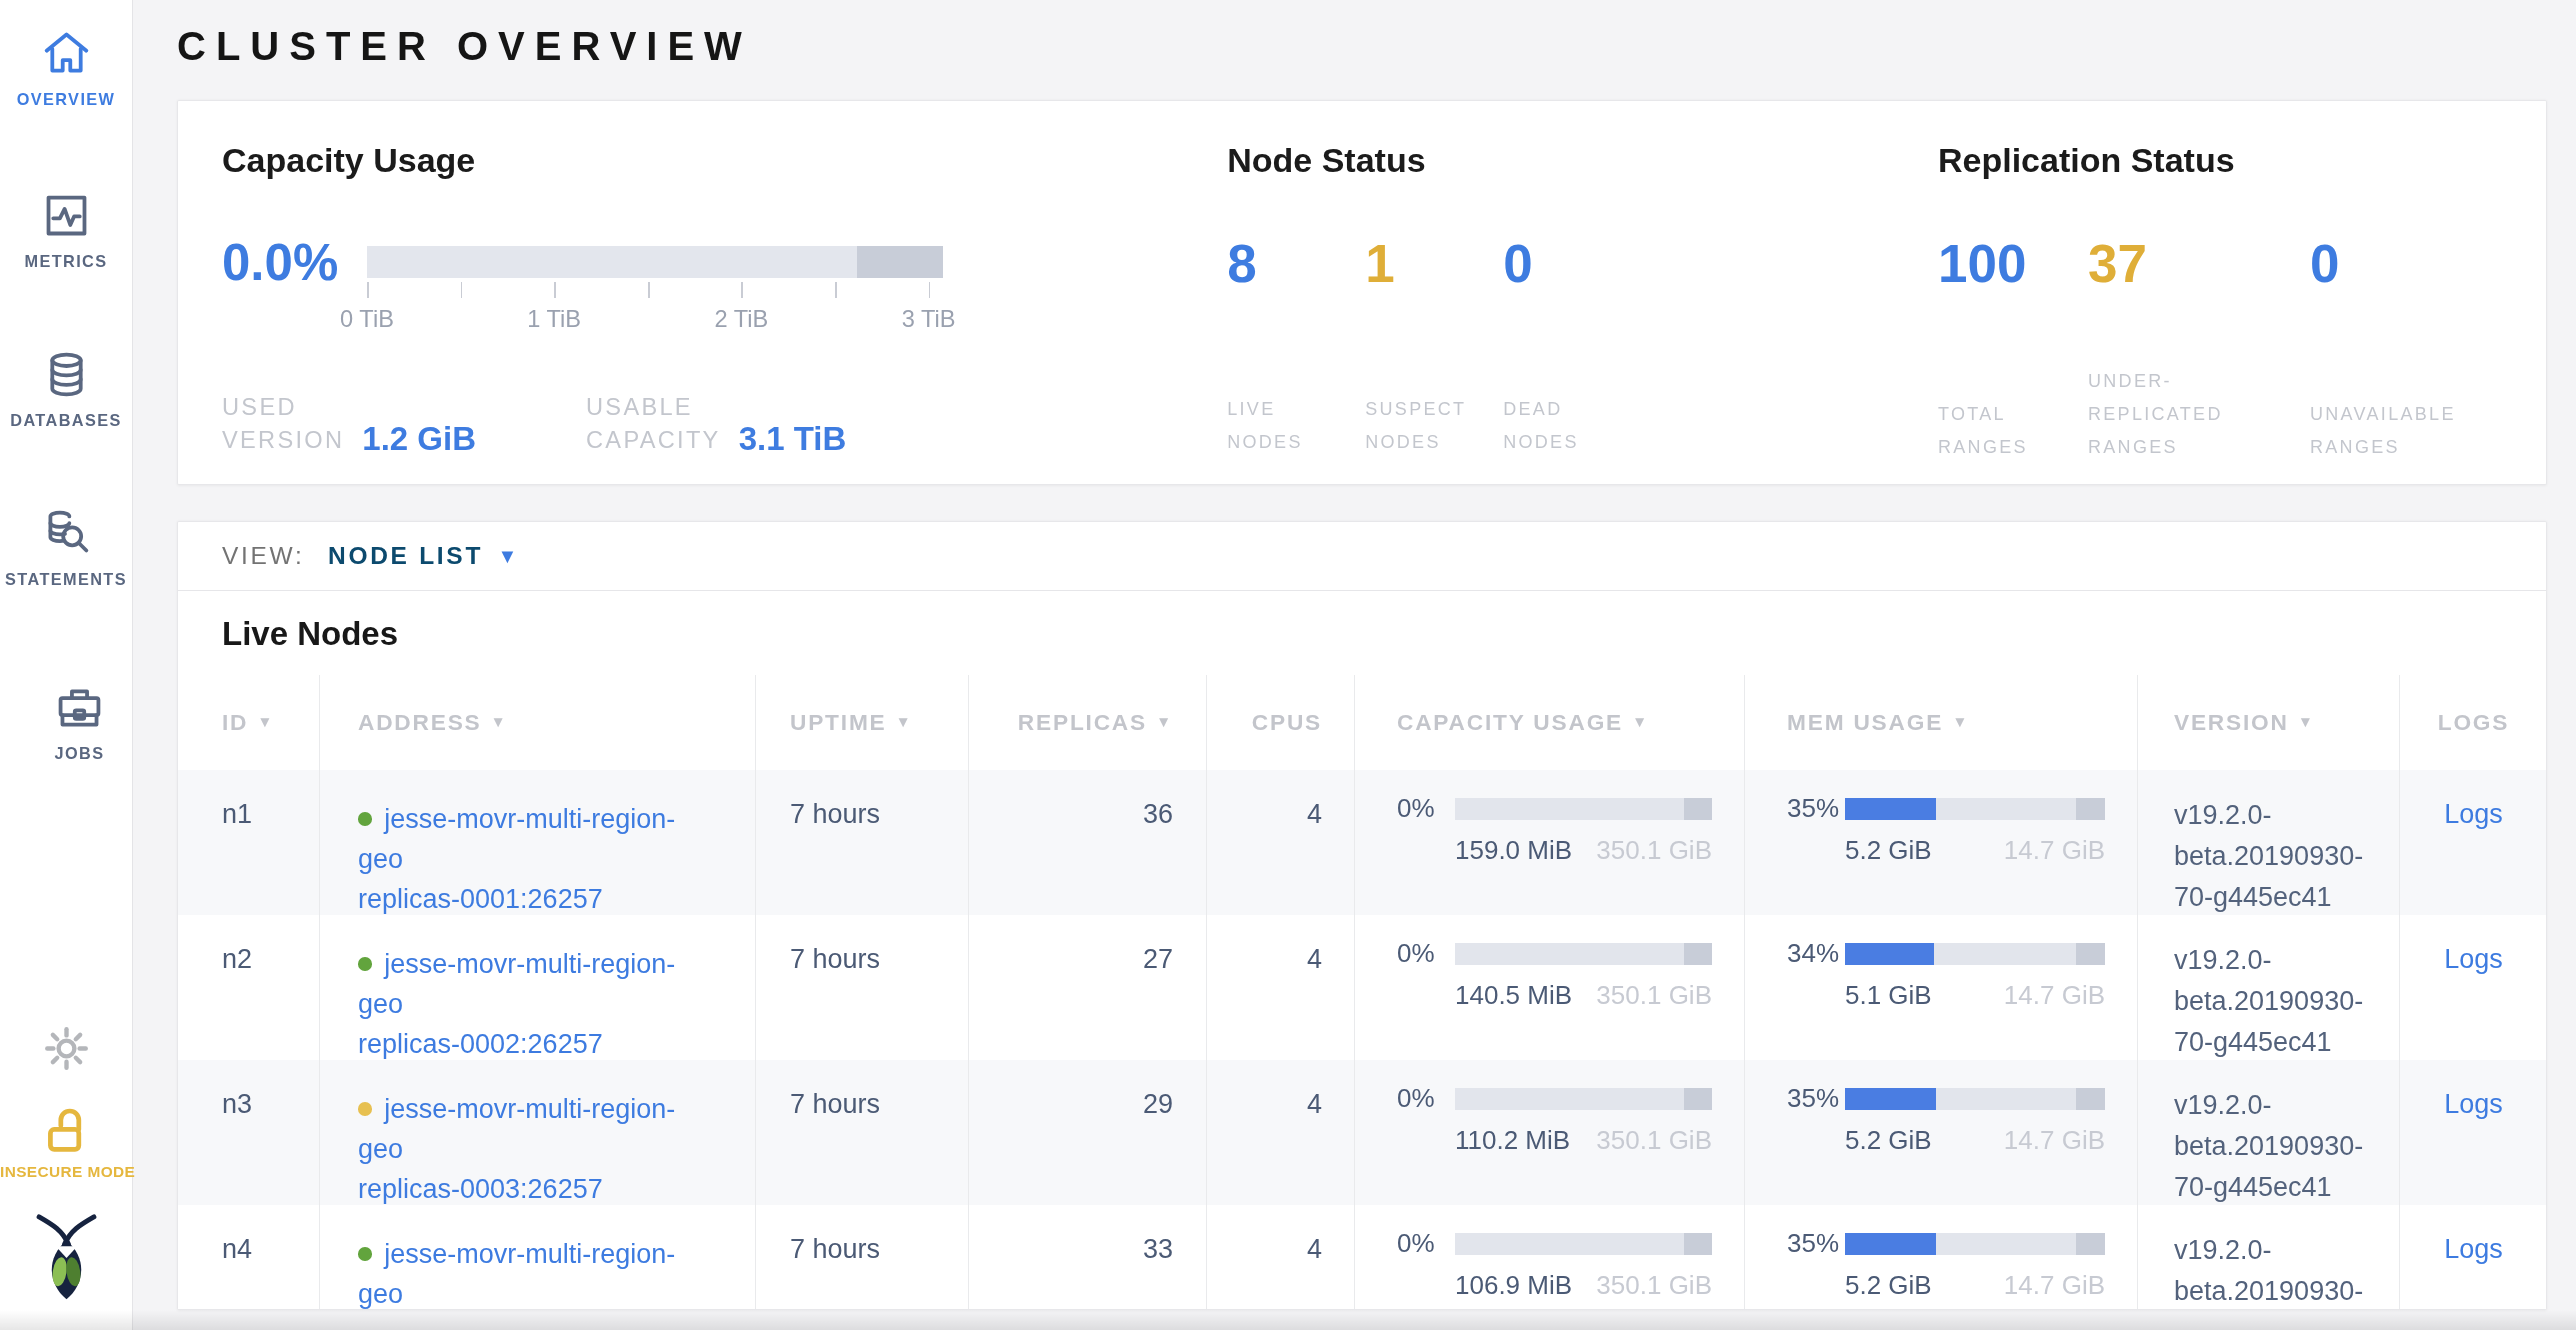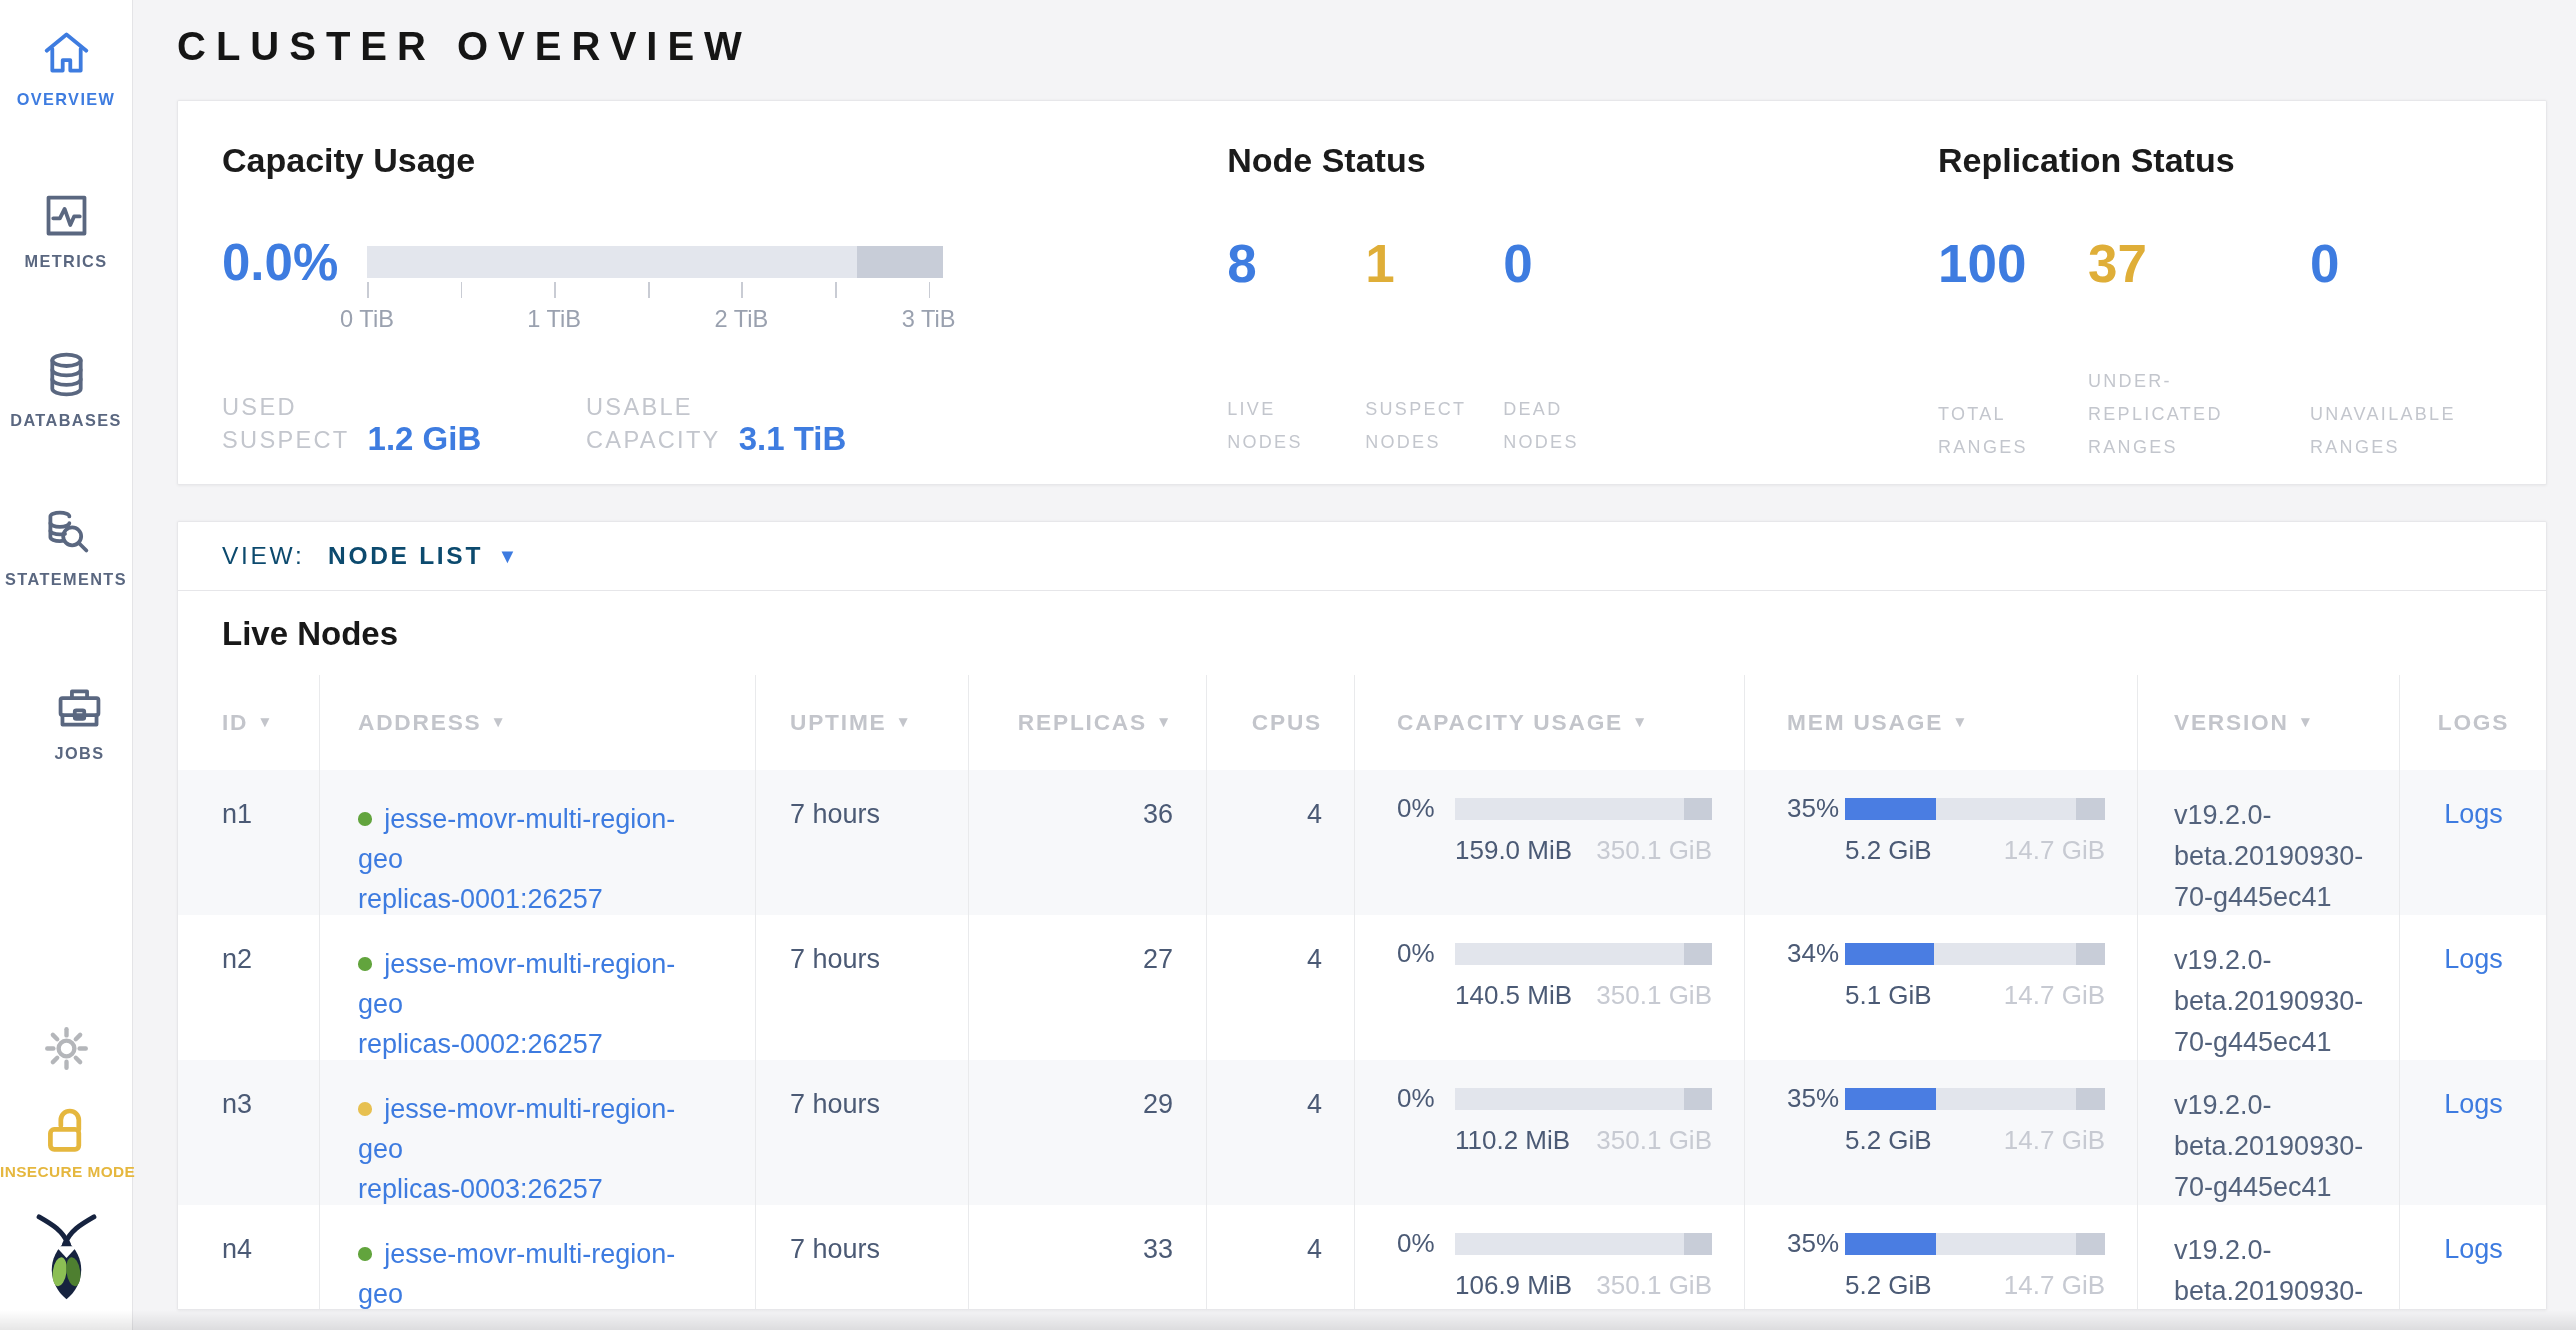--- a/index.html
+++ b/index.html
@@ -67,21 +67,21 @@
   .cap-labels { display:flex; margin-top:58px; }
   .kv { display:flex; align-items:flex-end; }
   .kv-0 { width:364px; }
   .kv .k { font-size:23.6px; letter-spacing:2.3px; color:#c3c6cd; line-height:33px; white-space:pre-line; }
   .kv .v { font-size:33px; font-weight:700; color:#3e7ce0; margin-left:18px; line-height:36px; }
   
   .table-card { margin-top:36px; height:789px; overflow:hidden; }
   .view-strip {
     height:69px; border-bottom:1.8px solid #e6e6e9; display:flex; align-items:center; padding-left:44px;
   }
-  .view-label { font-size:24.5px; letter-spacing:2.7px; color:#0c4a6e; }
+  .view-label { font-size:24.5px; letter-spacing:2.7px; color:#737373; }
   .view-select { display:flex; align-items:center; margin-left:23.6px; cursor:pointer; }
   .view-value { font-size:24.5px; letter-spacing:2.7px; font-weight:700; color:#0c4a6e; }
   .view-caret { font-size:20px; color:#3d7be0; margin-left:14.5px; }
   .section-heading { margin:23.6px 0 0 44px; font-size:33px; font-weight:700; color:#181818; }
   
   .tbl { margin-top:22px; }
   .trow { display:grid; grid-template-columns:142px 436px 213px 238px 148px 390px 393px 262px 147px; }
   .trow > div { border-right:1.8px solid #e9eaec; }
   .trow > div:last-child { border-right:none; }
   .thead { height:95px; }
@@ -262,21 +262,21 @@
             <span class="gtlabel" style="left:0;">0 TiB</span>
             <span class="gtlabel" style="left:32.5%;">1 TiB</span>
             <span class="gtlabel" style="left:65%;">2 TiB</span>
             <span class="gtlabel" style="left:97.5%;">3 TiB</span>
           </div>
         </div>
       </div>
       <div class="cap-labels">
         <div class="kv kv-0">
           <div class="k">USED
-SUSPECT</div>
+VERSION</div>
           <div class="v">1.2 GiB</div>
         </div>
         <div class="kv">
           <div class="k">USABLE
 CAPACITY</div>
           <div class="v">3.1 TiB</div>
         </div>
       </div>
     </div>
 

